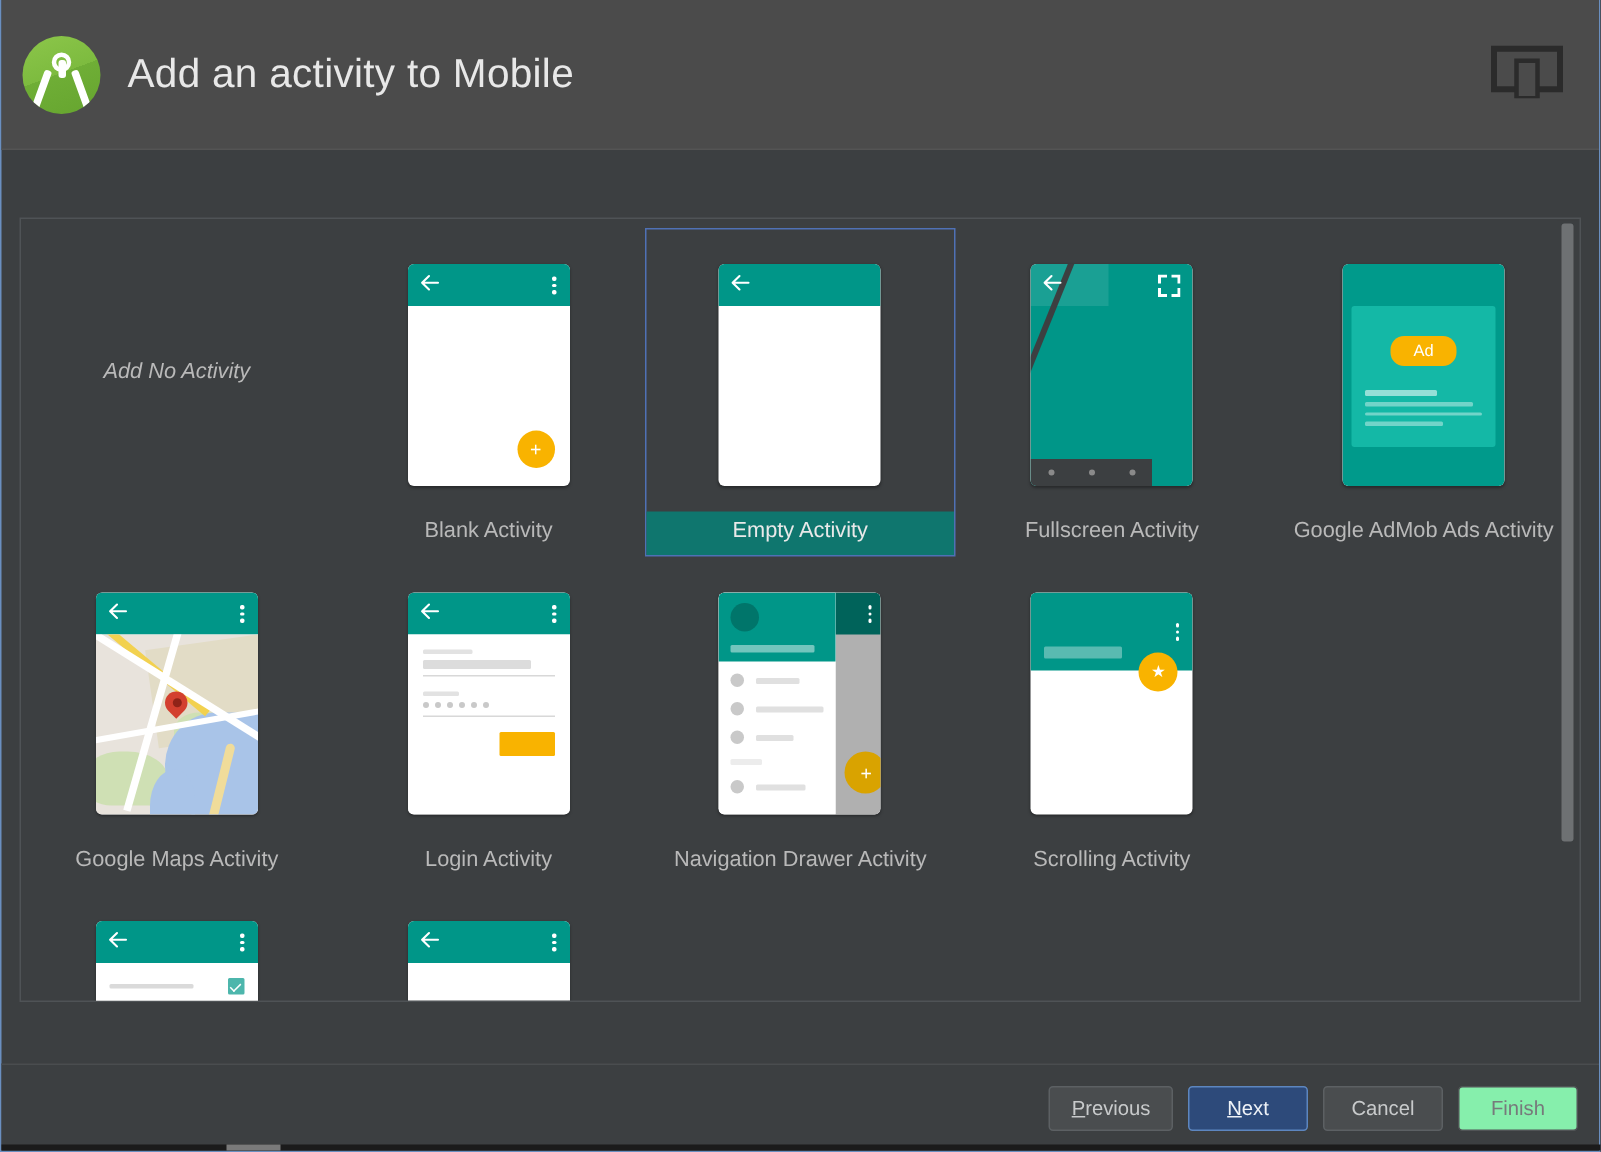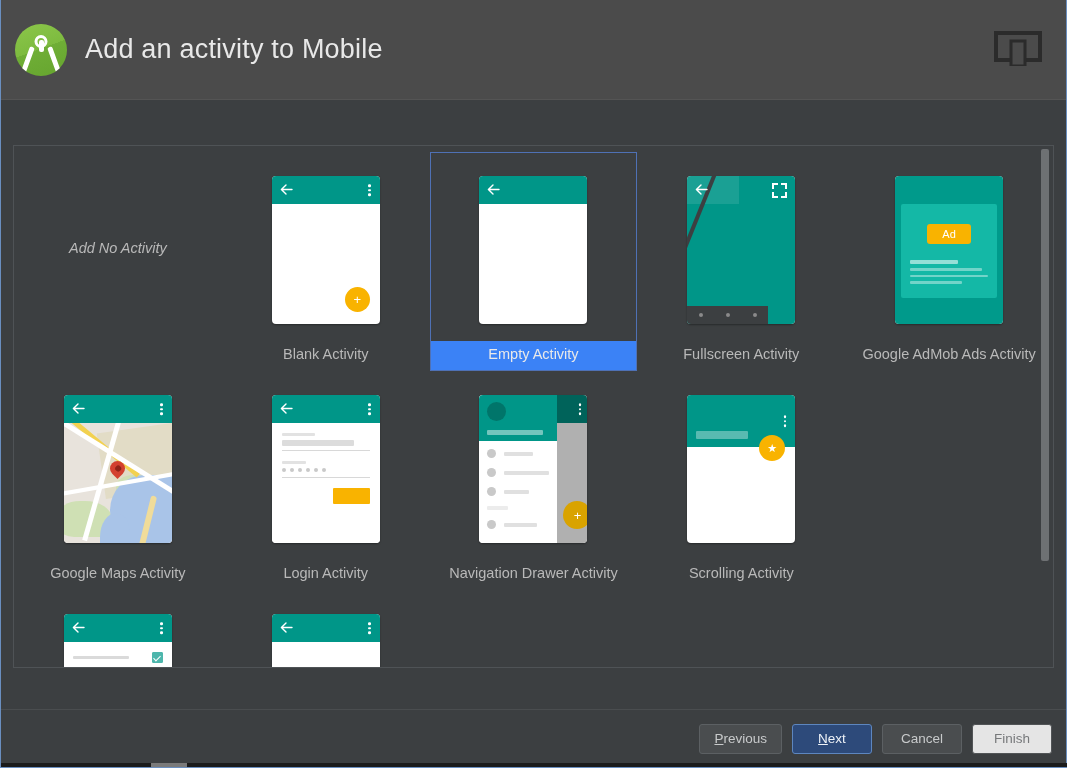--- a/index.html
+++ b/index.html
@@ -161,21 +161,21 @@
   }
   .label {
     font-size: 14.5px;
     color: #b9b9b9;
     text-align: center;
     padding: 5px 6px 8px 6px;
     width: 100%;
     white-space: nowrap;
   }
   .cell.selected .label {
-    background: #3b82f6;
+    background: #0f766e;
     color: #e9e9e9;
   }
   .label.noactivity {
     color: #b9b9b9;
     font-size: 14.5px;
   }
   .cell.noact {
     justify-content: center;
   }
   .cell.noact .thumb-box { height: 182px; }
@@ -258,21 +258,21 @@
     left: 6px; right: 6px; top: 28px; bottom: 26px;
     background: #14b8a6;
     border-radius: 2px;
   }
   .admob-badge {
     position: absolute;
     left: 50%; transform: translateX(-50%);
     top: 20px;
     width: 44px; height: 20px;
     background: #f9b300;
-    border-radius: 3px;
+    border-radius: 9px;
     color: #fff; font-size: 11px;
     display: flex; align-items: center; justify-content: center;
   }
   .admob-lines { position: absolute; left: 9px; right: 9px; top: 56px; }
   .admob-lines span { display:block; height: 4px; background: rgba(255,255,255,.55); margin-bottom: 4px; border-radius:1px; }
   .admob-lines span.thin { height: 2.5px; background: rgba(255,255,255,.4); }
 
   
   .map { position: absolute; left:0; right:0; top:28px; bottom:0; background: #e8e3dc; overflow: hidden; }
   .map .land-beige { position:absolute; right:0; top:0; width:70%; height:55%; background:#e2dcc6; transform: rotate(-8deg); transform-origin: top right; }
@@ -393,21 +393,21 @@
     display: flex; align-items: center; justify-content: center;
   }
   .btn u { text-decoration: underline; }
   .btn.primary {
     background: #2d4a7a;
     border: 1px solid #5d86bf;
     color: #eef2f7;
   }
   .btn.disabled {
     color: #77797b;
-    background: #e5e5e5;
+    background: #86efac;
     border-color: #515456;
     cursor: default;
   }
   .taskbar-hint {
     position: absolute;
     left: 0; bottom: 0;
     width: 1067px; height: 4px;
     background: #1b1b1b;
   }
   .taskbar-hint .tb {

